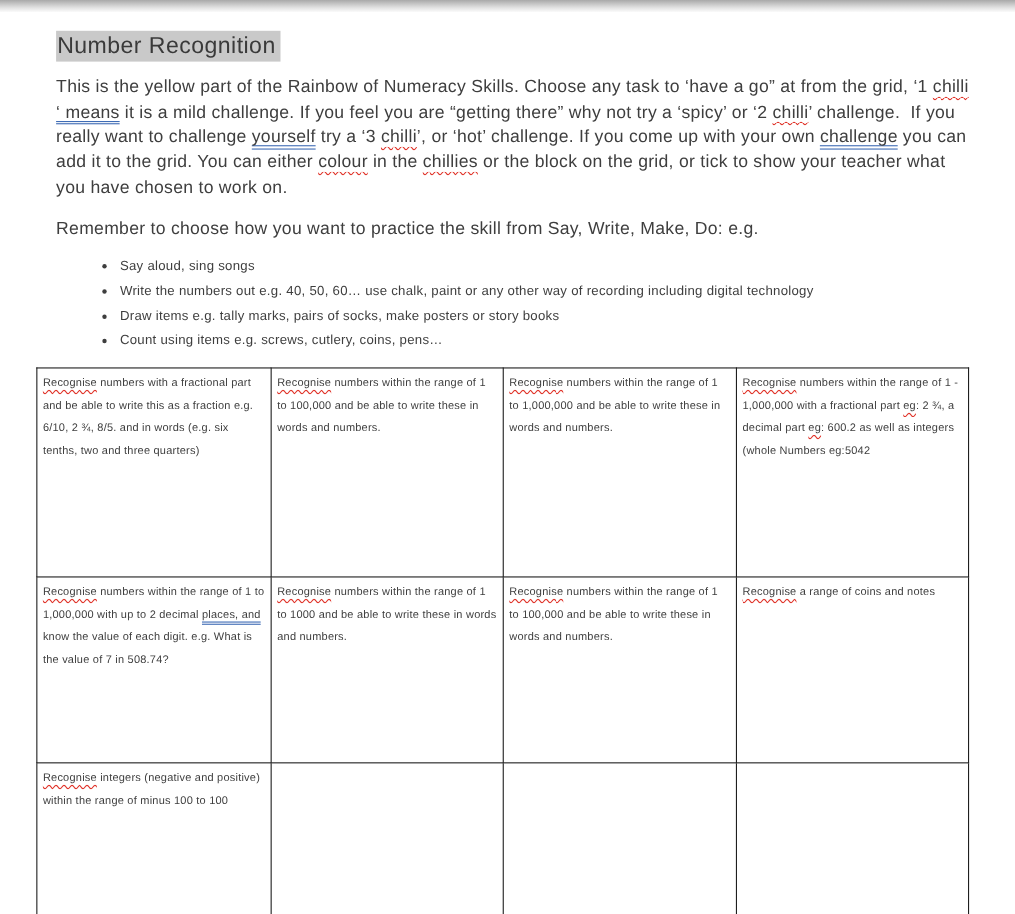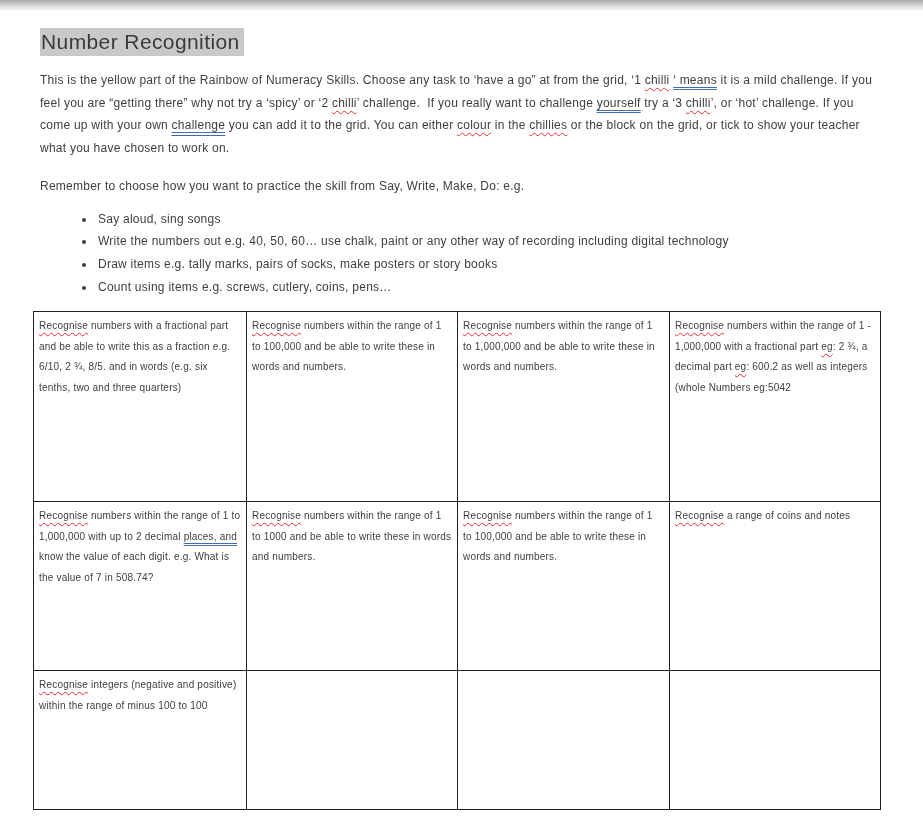--- a/index.html
+++ b/index.html
@@ -14,33 +14,33 @@
     height:11px; width:100%;
     background:linear-gradient(#a9a9a9, #e3e3e3 65%, #fbfbfb);
   }
   .doc-title {
     margin-top:3px;
     text-align:center;
     font-size:17px; line-height:20px;
     font-weight:bold; color:#0d0d0d;
     letter-spacing:0.2px;
   }
-  .content { margin:0 42px 0 40px; }
+  .content { margin:0 42px 0 51px; }
   .heading-wrap { margin-top:17px; }
   .section-heading {
     display:inline-block;
     background:#c9c9c9;
     font-size:21px; line-height:27px;
     color:#3a3a3a;
     padding:0 4px 1px 1px;
     letter-spacing:0.4px;
   }
   .para {
     margin-top:13px;
-    font-size:12px; line-height:22.7px;
+    font-size:16px; line-height:22.7px;
     letter-spacing:0.25px;
     white-space:pre-wrap;
   }
   .para.remember { margin-top:15px; }
   ul.bullet-list {
     margin:10px 0 0 0;
     padding-left:56px;
     list-style:disc;
   }
   ul.bullet-list li {

